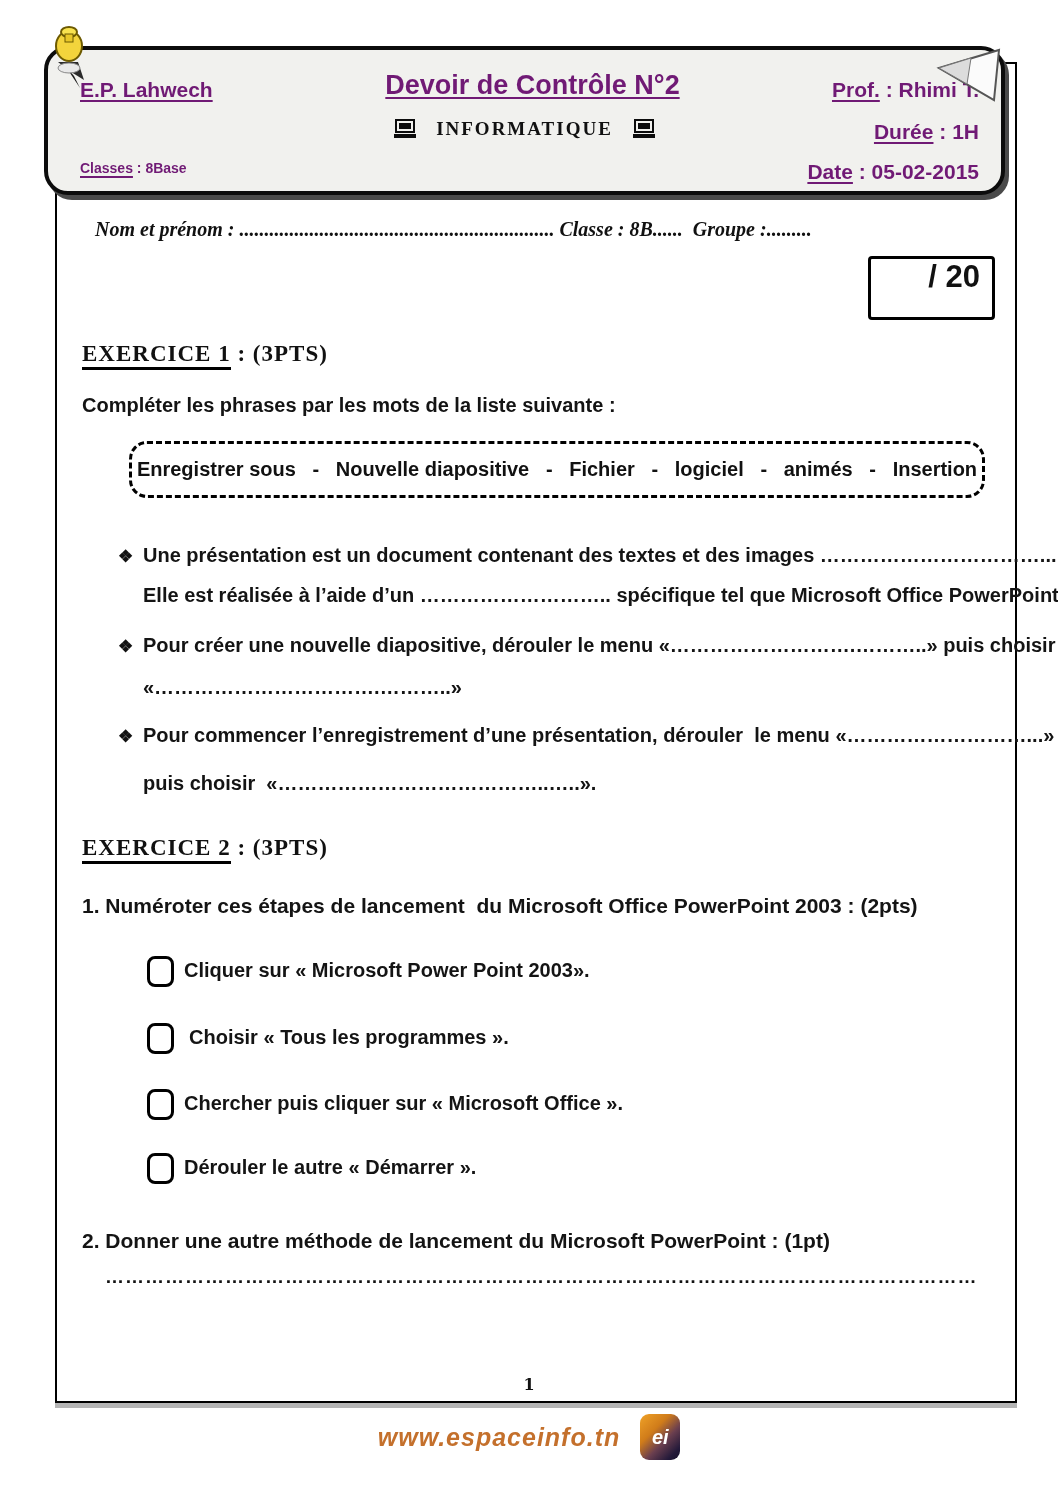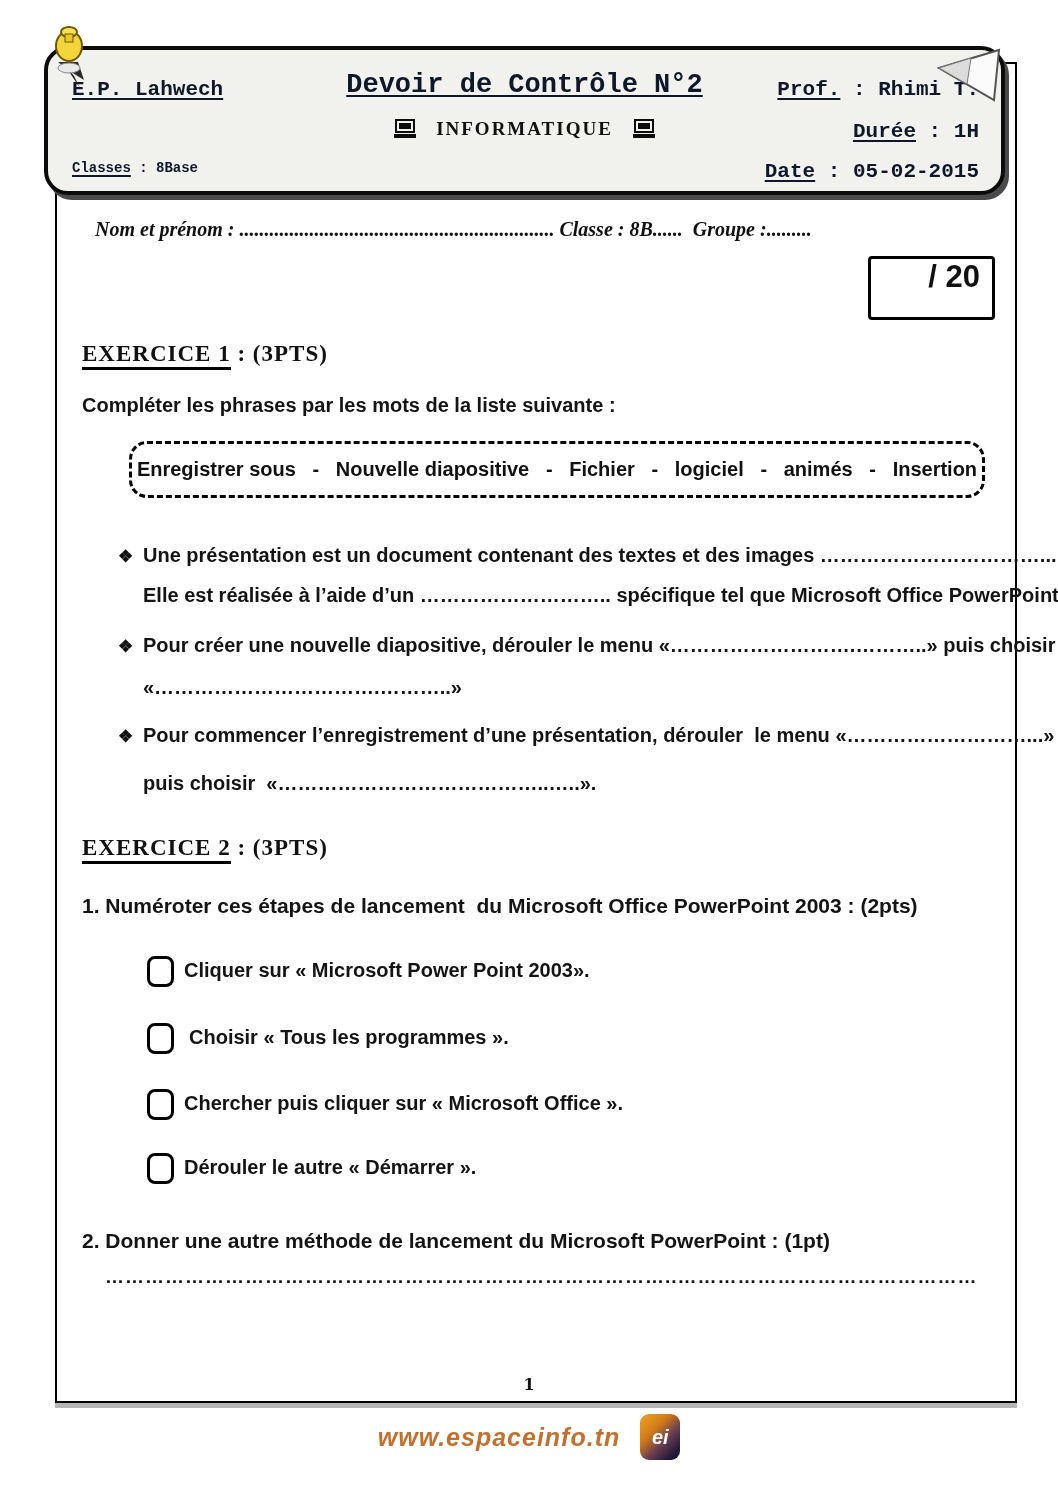--- a/index.html
+++ b/index.html
@@ -15,21 +15,21 @@
     position:absolute; left:55px; top:62px; width:962px; height:1341px;
     border:2px solid #000; box-shadow:0 5px 0 #b5b5b5;
   }
 
   
   .header-box {
     position:absolute; left:44px; top:46px; width:961px; height:149px;
     background:#f1f1ee; border:4px solid #0c0c0c; border-radius:24px;
     box-shadow:4px 5px 0 #4a4a4a; z-index:5;
   }
-  .hdr { font-family:Liberation Mono, monospace; font-weight:bold; color:#0f172a; }
+  .hdr { font-family:Liberation Sans, sans-serif; font-weight:bold; color:#701a75;margin-left:8px; }
   .u { text-decoration:underline; text-underline-offset:3px; text-decoration-thickness:2px; }
 
   .page-curl {
     position:absolute; right:-4px; top:-4px; width:74px; height:62px; z-index:6;
   }
 
   .pushpin { position:absolute; left:44px; top:24px; width:52px; height:66px; z-index:10; }
 
   .score-box {
     position:absolute; left:868px; top:256px; width:127px; height:64px;

